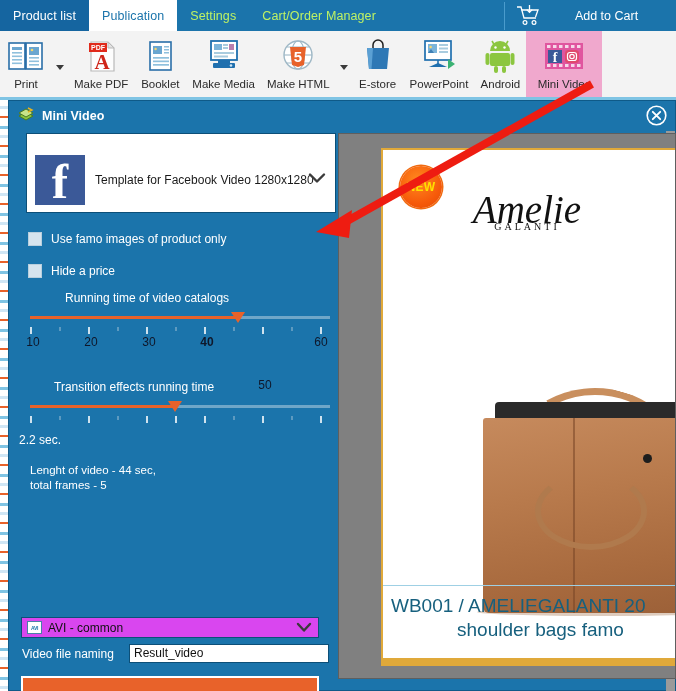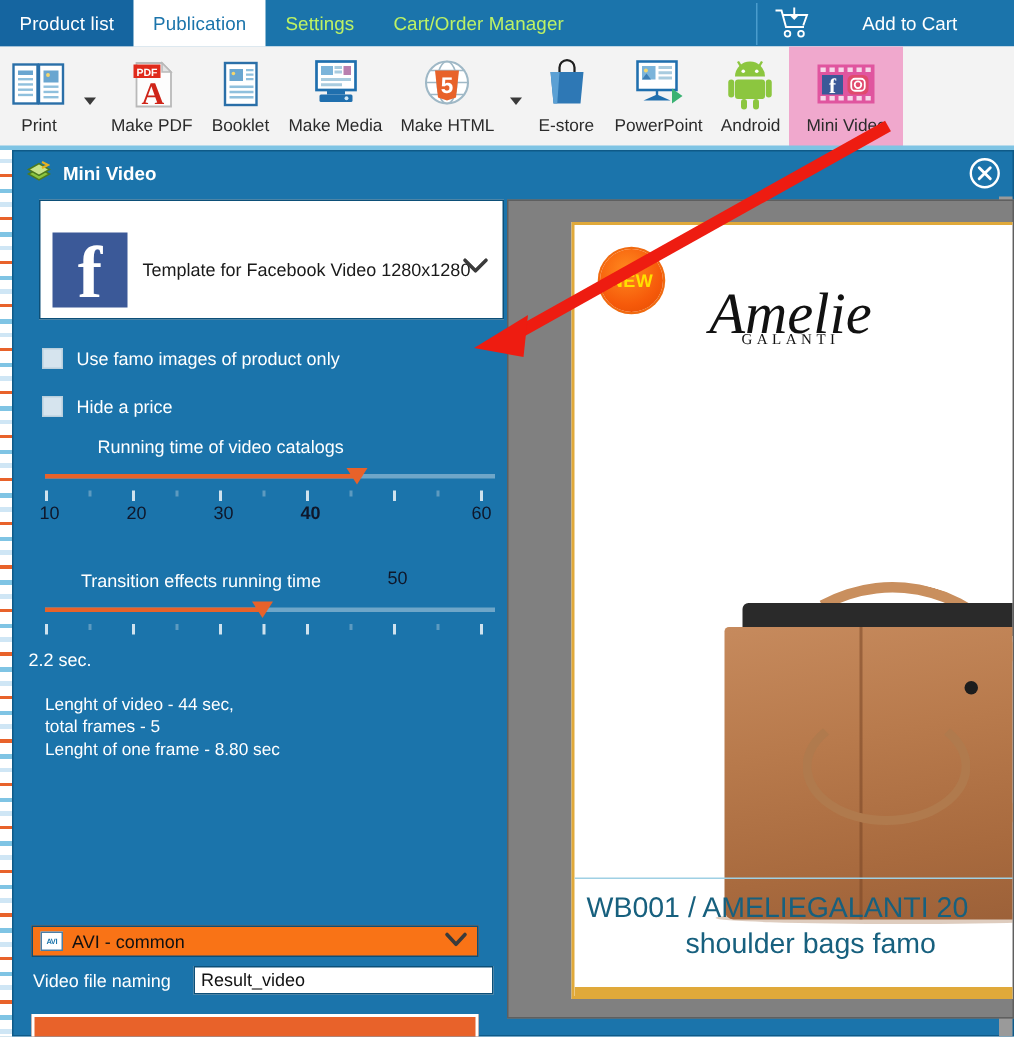--- a/index.html
+++ b/index.html
@@ -121,21 +121,21 @@
   }
   .mid-note {
     position: absolute; width: 320px; text-align: left; color: #ffffff; font-size: 12px;
   }
   .info {
     position: absolute; color: #ffffff; font-size: 11.5px; line-height: 15px;
   }
 
   .fmt-select {
     position: absolute; left: 12px; top: 516px; width: 298px; height: 21px;
-    background: #f97316; border: 1px solid #0c4f78;
+    background: #d946ef; border: 1px solid #0c4f78;
     display: flex; align-items: center; gap: 6px; padding-left: 5px;
   }
   .fmt-select .avi-ico {
     width: 15px; height: 13px; background: #ffffff; border: 1px solid #4a7fa8;
     display: flex; align-items: center; justify-content: center;
     font-size: 5px; color: #1b74ab; font-weight: bold; letter-spacing: -.3px;
   }
   .fmt-select .fmt-txt { font-size: 12px; color: #111; flex: 1; }
   .fmt-select .fmt-chev { margin-right: 6px; }
 
@@ -539,21 +539,20 @@
             <i class="min" style="left:261px;"></i>
           <i class="maj" style="left:290px;"></i>
         </div>
       </div>
 
       <div class="mid-note" style="left:0px; top:300px;">2.2 sec.</div>
 
       <div class="info" style="left:11px; top:330px;">
         <div>Lenght of video - 44 sec,</div>
         <div>total frames - 5</div>
-        <div>Lenght of one frame  - 8.80 sec</div>
       </div>
     </div>
 
     <div class="fmt-select">
       <span class="avi-ico">AVI</span>
       <span class="fmt-txt">AVI - common</span>
       <span class="fmt-chev">
         <svg width="16" height="11" viewBox="0 0 16 11">
           <path d="M2 2 L8 8.5 L14 2" fill="none" stroke="#3b3b3b" stroke-width="2.4" stroke-linecap="round" stroke-linejoin="round"></path>
         </svg>

